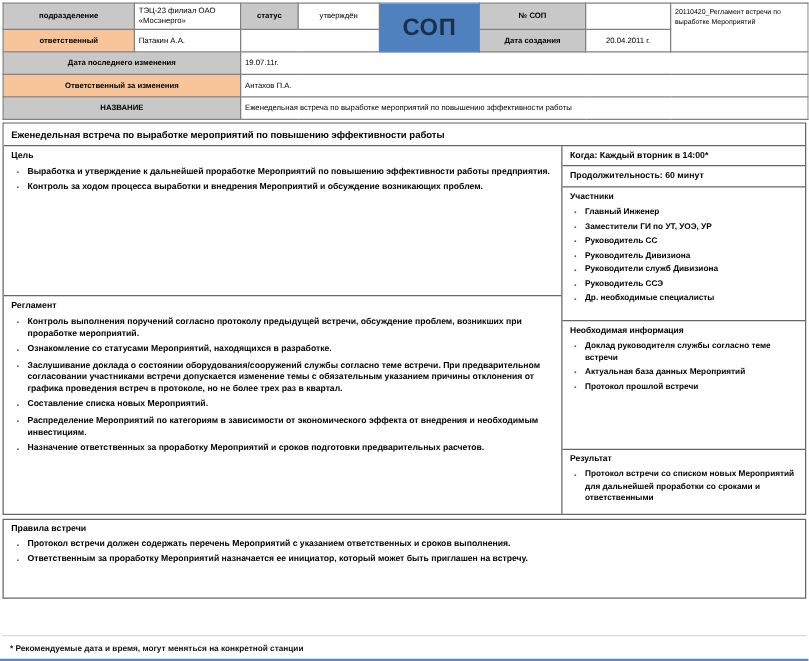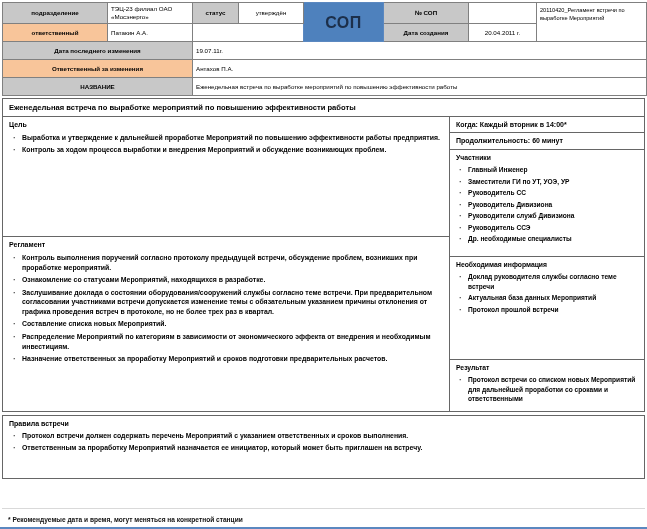--- a/index.html
+++ b/index.html
@@ -55,21 +55,21 @@
     font-weight: normal;
   }
   td.sop-cell {
     background: #4e81bd;
     text-align: center;
     vertical-align: middle;
     padding: 0;
     border: 1px solid #5b88c0;
   }
   .sop-text {
-    font-size: 16px;
+    font-size: 19px;
     font-weight: bold;
     color: #1c2f4a;
     letter-spacing: 0.5px;
     font-family: "Liberation Sans", sans-serif;
   }
   td.docref {
     font-weight: normal;
     font-size: 5.6px;
     line-height: 1.45;
     text-align: left;

